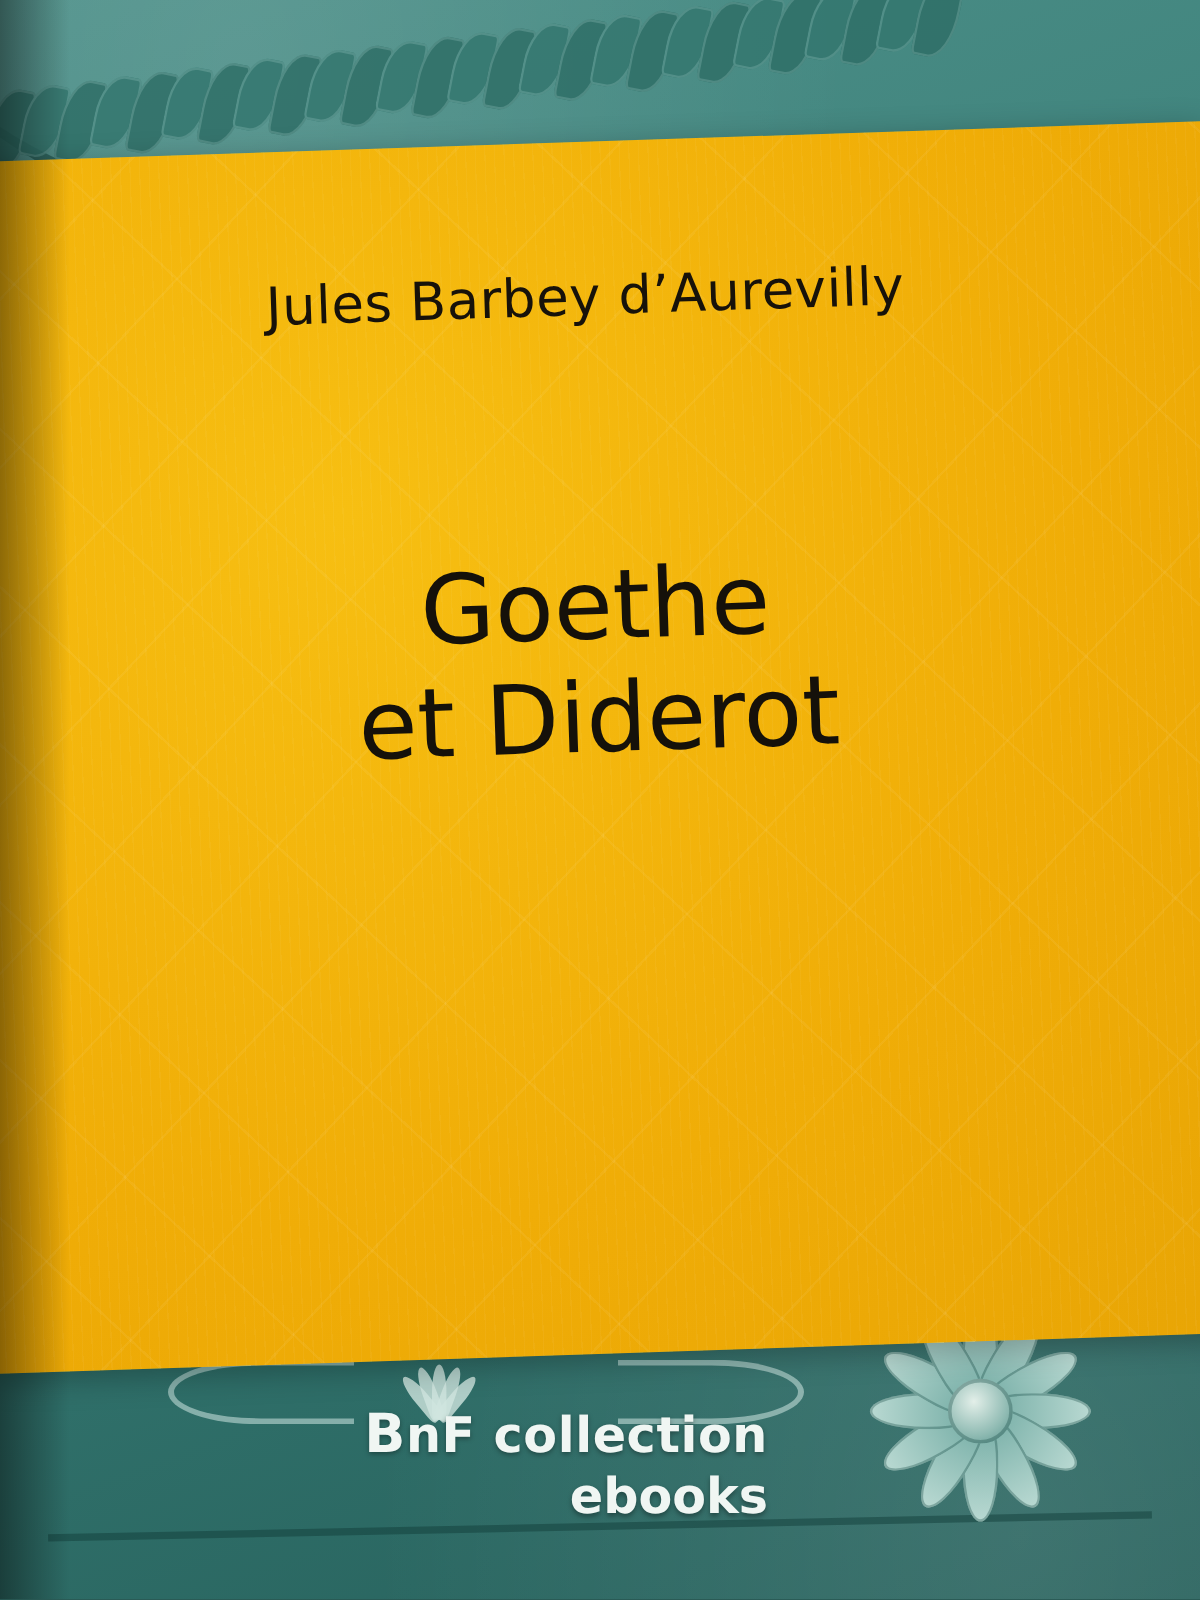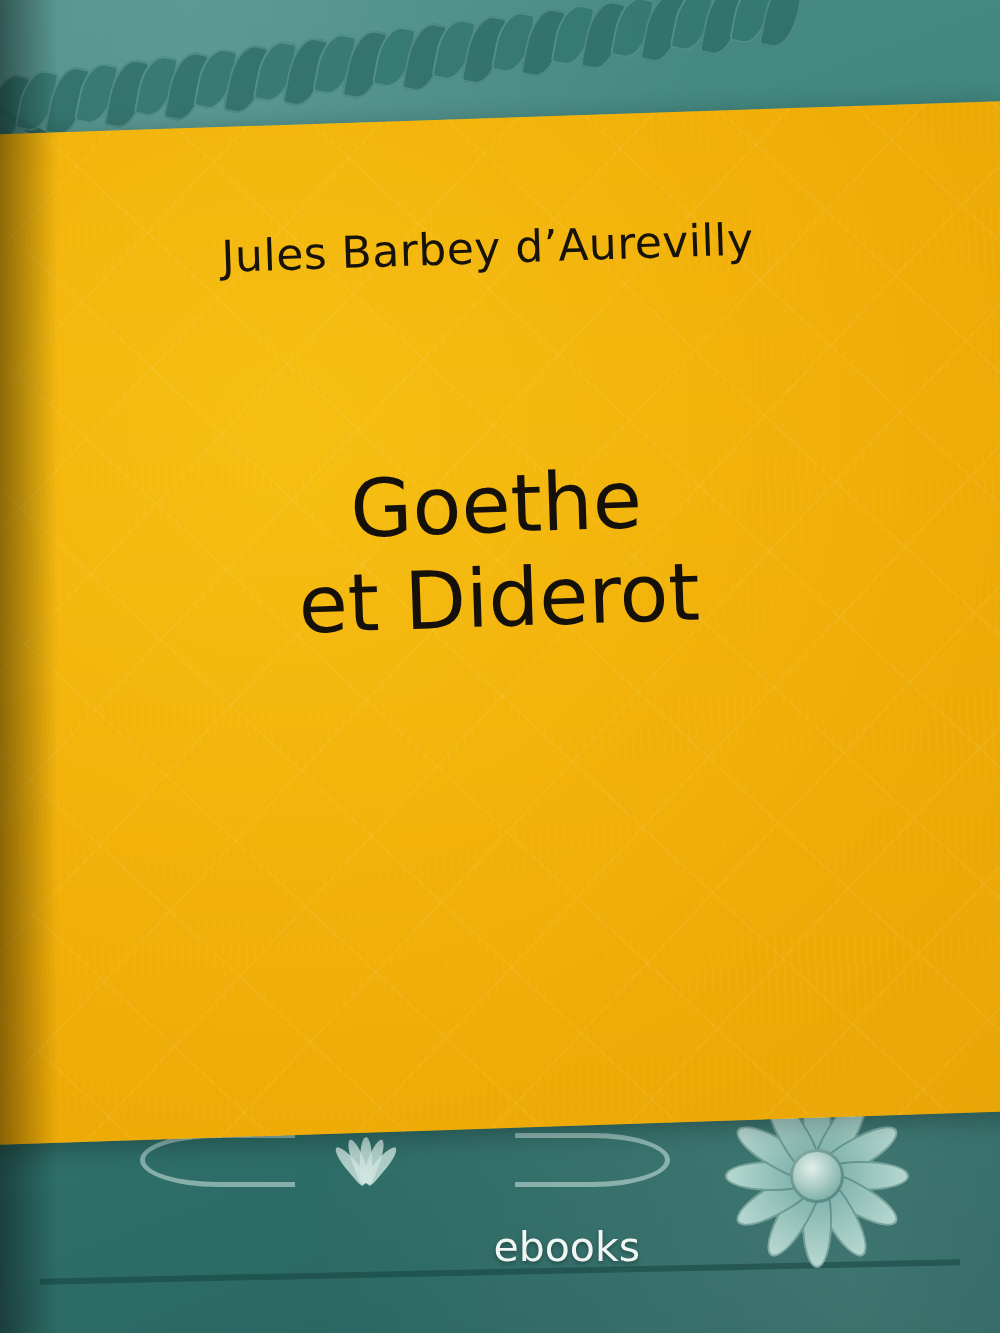--- a/index.html
+++ b/index.html
@@ -215,22 +215,22 @@
   }
   .pub-line1 {
     font-size: 41px;
     font-weight: bold;
     letter-spacing: 0.5px;
     white-space: nowrap;
   }
   .pub-line1 .bnf-b { font-size: 45px; }
   .pub-line2 {
     font-size: 41px;
-    font-weight: normal;
-    margin-top: 14px;
+    font-weight: bold;
+    margin-top: 2px;
     text-align: right;
   }
 
   
   .spine {
     position: absolute;
     left: 0; top: 0; bottom: 0;
     width: 58px;
     background: linear-gradient(90deg, rgba(0,0,0,0.42), rgba(0,0,0,0.0));
     z-index: 5;
@@ -313,17 +313,20 @@
 
   <div class="text-layer">
     <div class="author">Jules Barbey d’Aurevilly</div>
     <div class="title">
       <div>Goethe</div>
       <div>et Diderot</div>
     </div>
   </div>
 
   <div class="publisher">
+    <div class="pub-line1">
+      <span class="bnf-b">B</span><span>nF collection</span>
+    </div>
     <div class="pub-line2">ebooks</div>
   </div>
 
   <div class="spine"></div>
 </div>
 
 </body></html>

